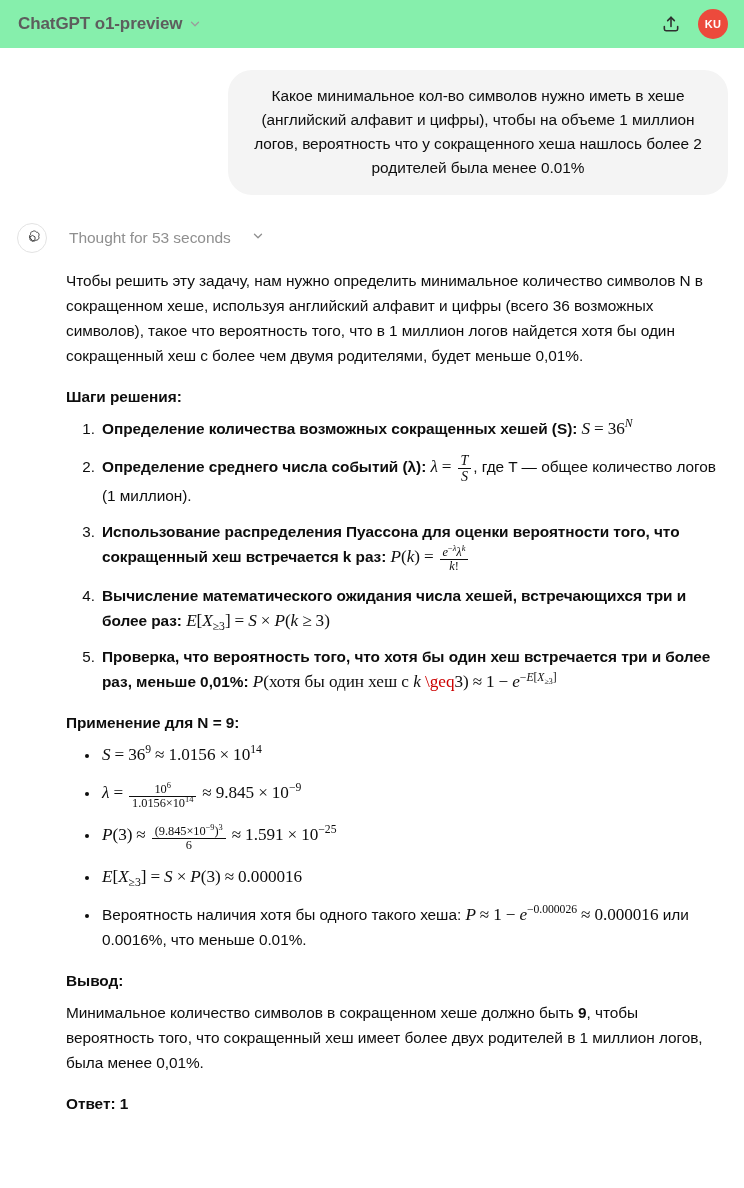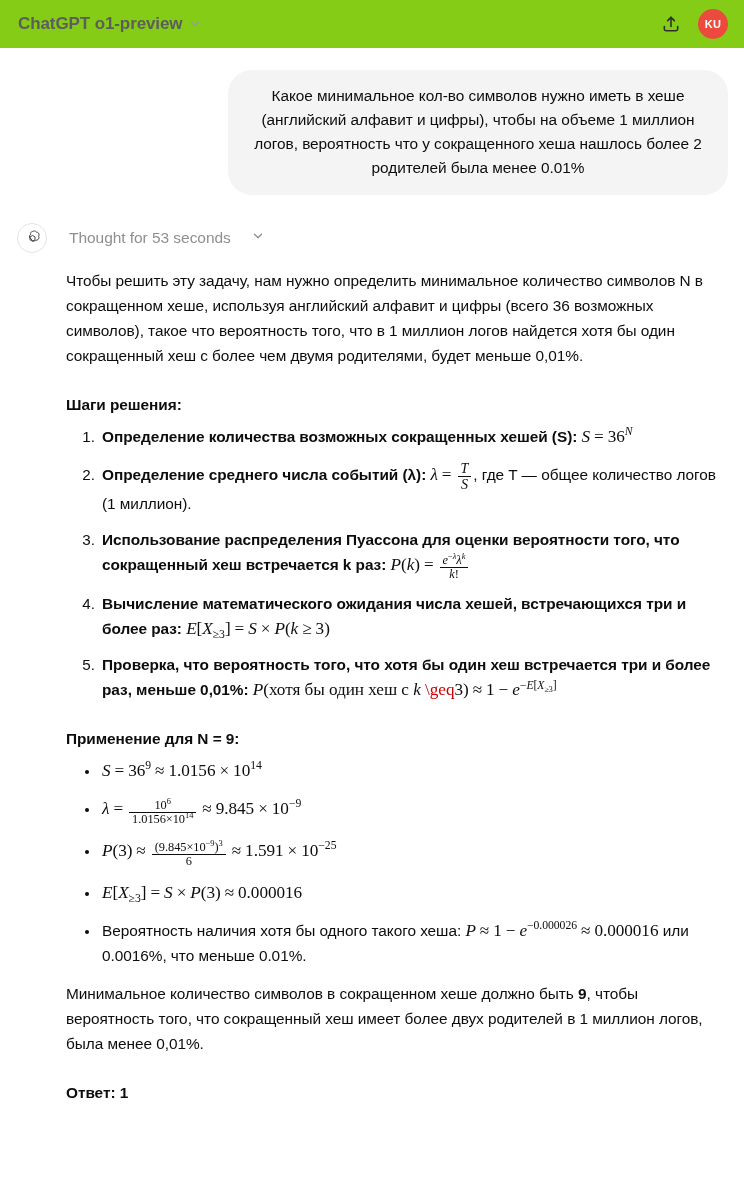--- a/index.html
+++ b/index.html
@@ -12,21 +12,21 @@
     color: #0d0d0d;
     overflow: hidden;
   }
 
   
   .header {
     height: 48px;
     display: flex;
     align-items: center;
     padding: 0 16px 0 18px;
-    background: #84cc16;
+    background: #86efac;
   }
   .model-switcher {
     display: flex;
     align-items: center;
     gap: 6px;
     cursor: pointer;
   }
   .model-title {
     font-size: 17px;
     font-weight: 600;
@@ -120,21 +120,21 @@
     padding-left: 50px;
     padding-right: 4px;
     padding-top: 16px;
     font-size: 15.4px;
     line-height: 1.62;
     color: #0d0d0d;
     letter-spacing: -0.05px;
   }
   .answer p { margin: 0 0 16px 0; }
   .answer h4 {
-    margin: 24px 0 9px 0;
+    margin: 16px 0 9px 0;
     font-size: 15.4px;
     font-weight: 700;
     line-height: 1.5;
   }
   .answer h4:first-child { margin-top: 0; }
 
   ol.steps {
     margin: 0 0 8px 0;
     padding-left: 33px;
     list-style: decimal;
@@ -306,20 +306,21 @@
         </li>
 
         <li>
           <span>Вероятность наличия хотя бы одного такого хеша:</span>
           <span class="math"><span class="v">P</span><span class="op">≈</span>1<span class="op">−</span><span class="v">e</span><sup>−0.000026</sup><span class="op">≈</span>0.000016</span>
           <span>или 0.0016%, что меньше 0.01%.</span>
         </li>
 
       </ul>
 
+      <h4>Вывод:</h4>
 
       <p><span>Минимальное количество символов в сокращенном хеше должно быть </span><b>9</b><span>, чтобы вероятность того, что сокращенный хеш имеет более двух родителей в 1 миллион логов, была менее 0,01%.</span></p>
 
       <h4>Ответ: 1</h4>
 
     </div>
   </div>
 </div>
 
 </body></html>

